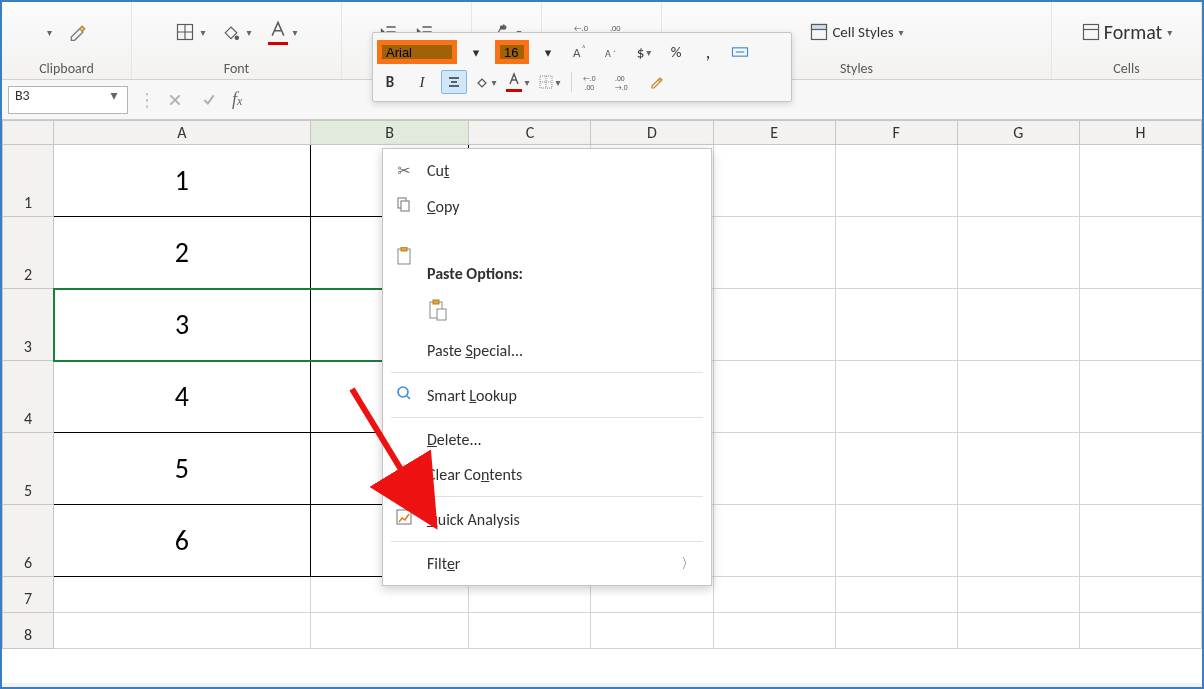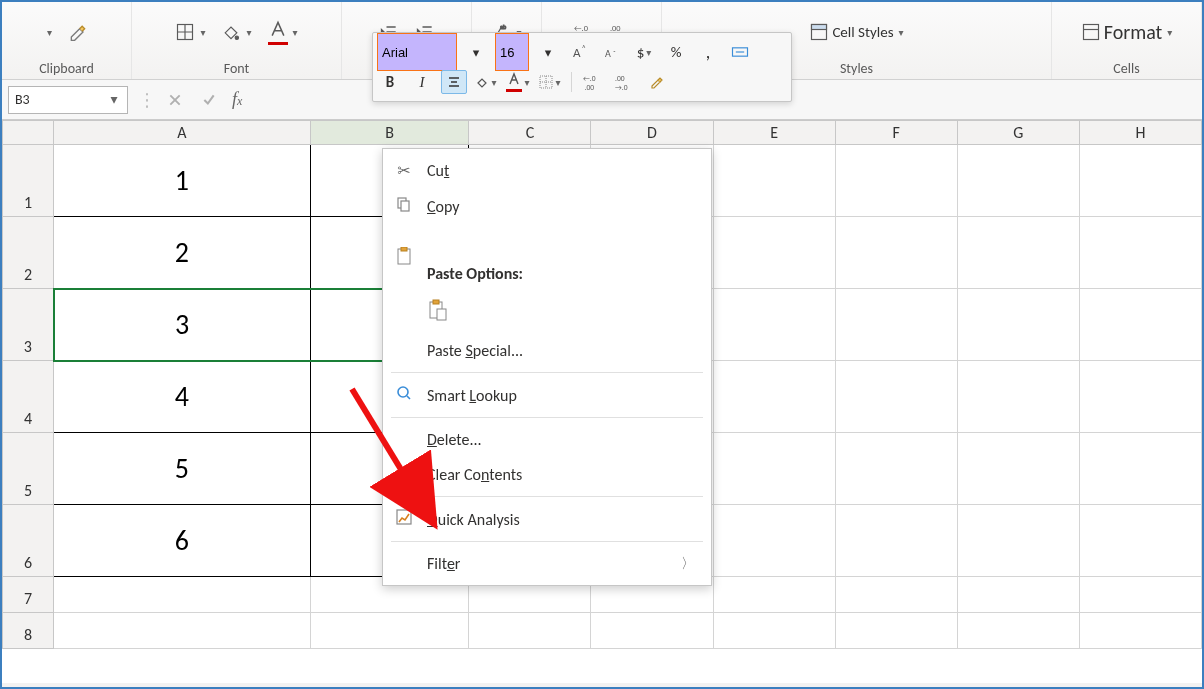--- a/index.html
+++ b/index.html
@@ -68,21 +68,20 @@
     border-bottom: 1px solid #ccc;
     padding: 4px 6px;
     gap: 10px;
   }
   .name-box {
     width: 120px;
     height: 28px;
     background: #fff;
     border: 1px solid #b5b5b5;
     display: flex;
-    align-items: center;
     justify-content: space-between;
     padding: 0 6px;
     font-size: 14px;
   }
   .name-box .dd { width: 14px; text-align:center; color:#666; }
   .formula-side {
     display: flex;
     align-items: center;
     gap: 12px;
     color: #999;
@@ -151,21 +150,21 @@
     width: 420px;
     background: #f7f7f7;
     border: 1px solid #c6c6c6;
     border-radius: 2px;
     box-shadow: 0 2px 6px rgba(0,0,0,.15);
     padding: 4px;
     z-index: 9;
   }
   .mini-row { display:flex; align-items:center; gap:6px; height:30px; }
   .mini-input {
-    background:#c4b5fd; border:1px solid #f97316; height:38px;
+    background:#a16207; border:5px solid #f97316; height:24px;
     font-size:13px; padding:0 4px;
   }
   .mini-btn {
     display:inline-flex; align-items:center; justify-content:center;
     width:26px; height:24px; border-radius:2px; cursor:default;
   }
   .mini-btn.active { background:#d0e7f7; border:1px solid #7cb9e8; }
   .mini-sep { width:1px; height:20px; background:#d6d6d6; margin:0 2px; }
   .fontcolor-underline { border-bottom:3px solid #d00000; }
 

